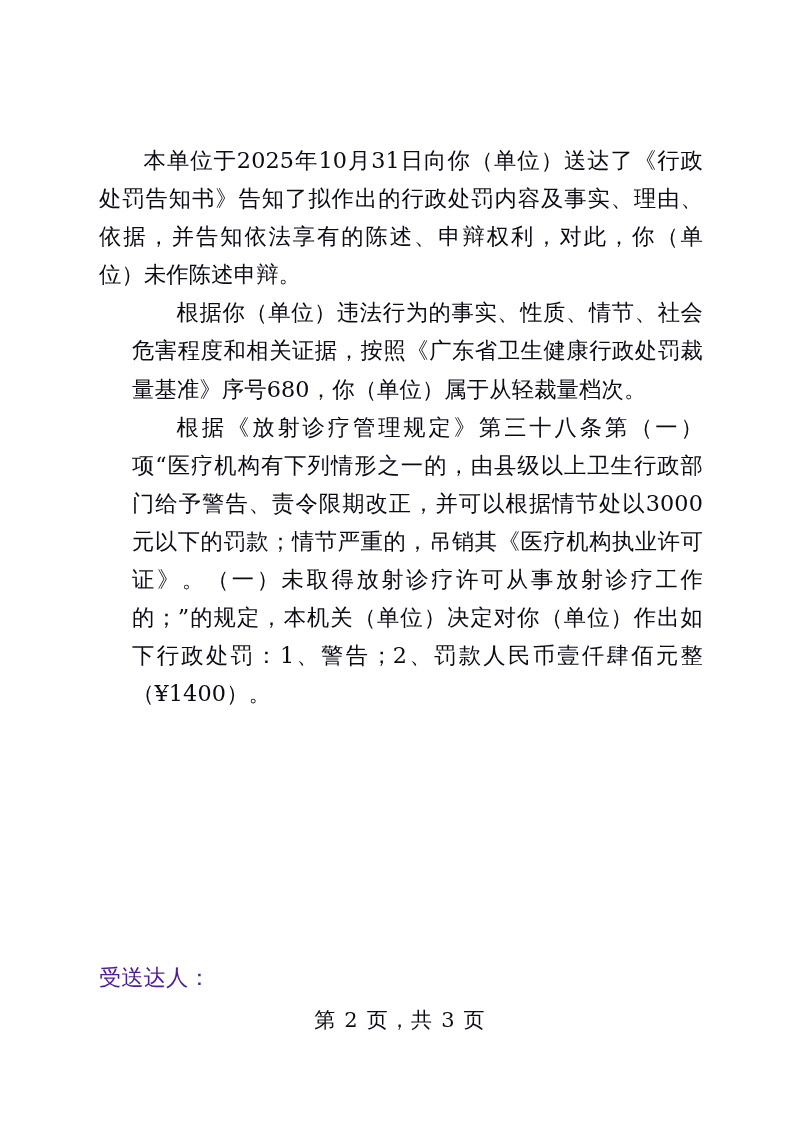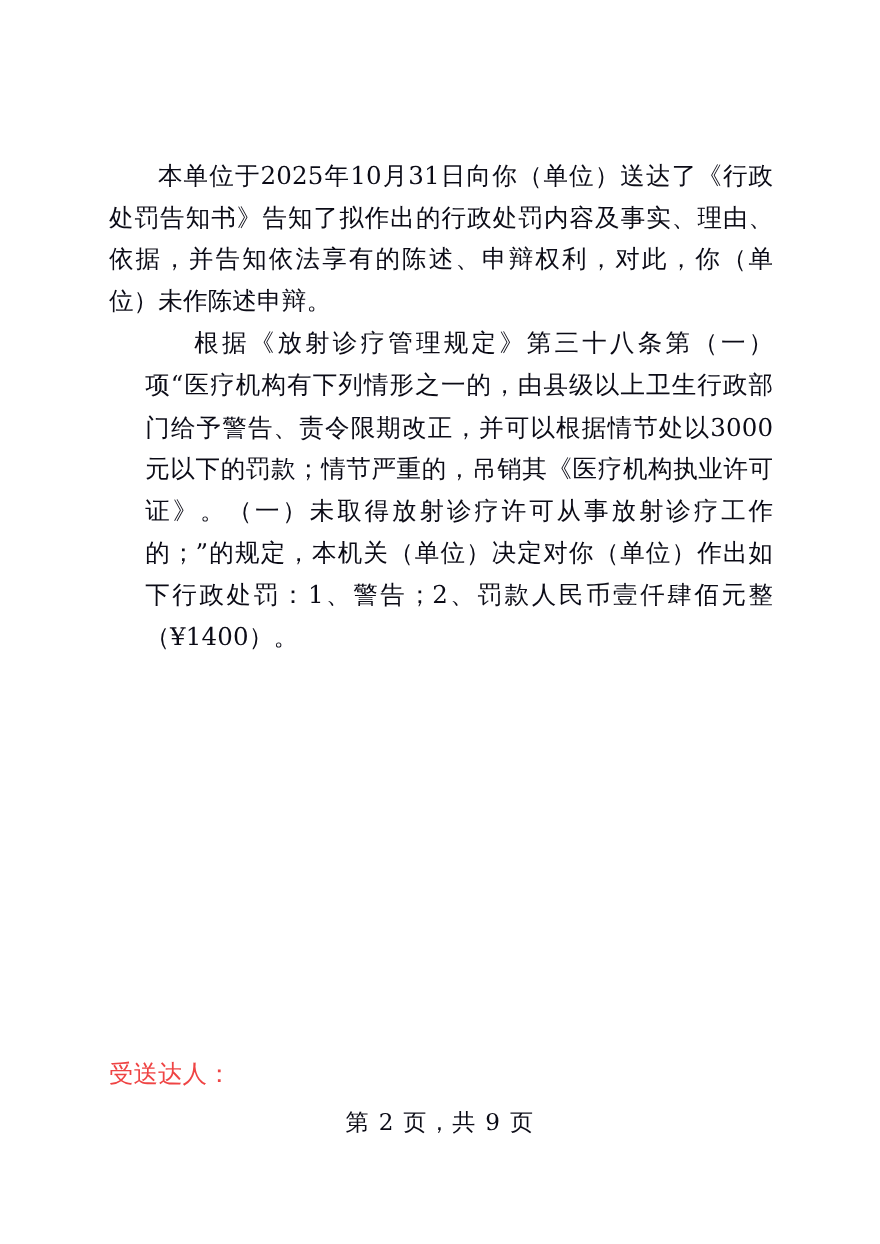--- a/index.html
+++ b/index.html
@@ -56,21 +56,21 @@
 
   
   #sign-row {
     position: absolute;
     left: 99px;
     top: 960px;
     width: 604px;
     height: 34px;
     font-size: 22.3px;
     line-height: 34px;
-    color: #ef4444;
+    color: #4c1d95;
     white-space: nowrap;
   }
   #sign-label {
     position: absolute;
     left: 0;
     top: 0;
   }
   #date-blanks {
     position: absolute;
     right: 0;
@@ -101,27 +101,28 @@
 </head>
 <body>
 
 <div id="page">
 
   <div id="doc-body">
 
 
     <p class="para indent">本单位于2025年10月31日向你（单位）送达了《行政处罚告知书》告知了拟作出的行政处罚内容及事实、理由、依据，并告知依法享有的陈述、申辩权利，对此，你（单位）未作陈述申辩。</p>
 
+    <p class="para indent">根据你（单位）违法行为的事实、性质、情节、社会危害程度和相关证据，按照《广东省卫生健康行政处罚裁量基准》序号680，你（单位）属于从轻裁量档次。</p>
 
     <p class="para indent">根据《放射诊疗管理规定》第三十八条第（一）项“医疗机构有下列情形之一的，由县级以上卫生行政部门给予警告、责令限期改正，并可以根据情节处以3000元以下的罚款；情节严重的，吊销其《医疗机构执业许可证》。（一）未取得放射诊疗许可从事放射诊疗工作的；”的规定，本机关（单位）决定对你（单位）作出如下行政处罚：1、警告；2、罚款人民币壹仟肆佰元整（¥1400）。</p>
 
 
   </div>
 
   <div id="sign-row">
     <span id="sign-label">受送达人：</span>
   </div>
 
   <div id="page-footer">
-    <span class="pnum">第 2 页，共 9 页</span>
+    <span class="pnum">第 2 页，共 3 页</span>
   </div>
 
 </div>
 
 </body></html>

